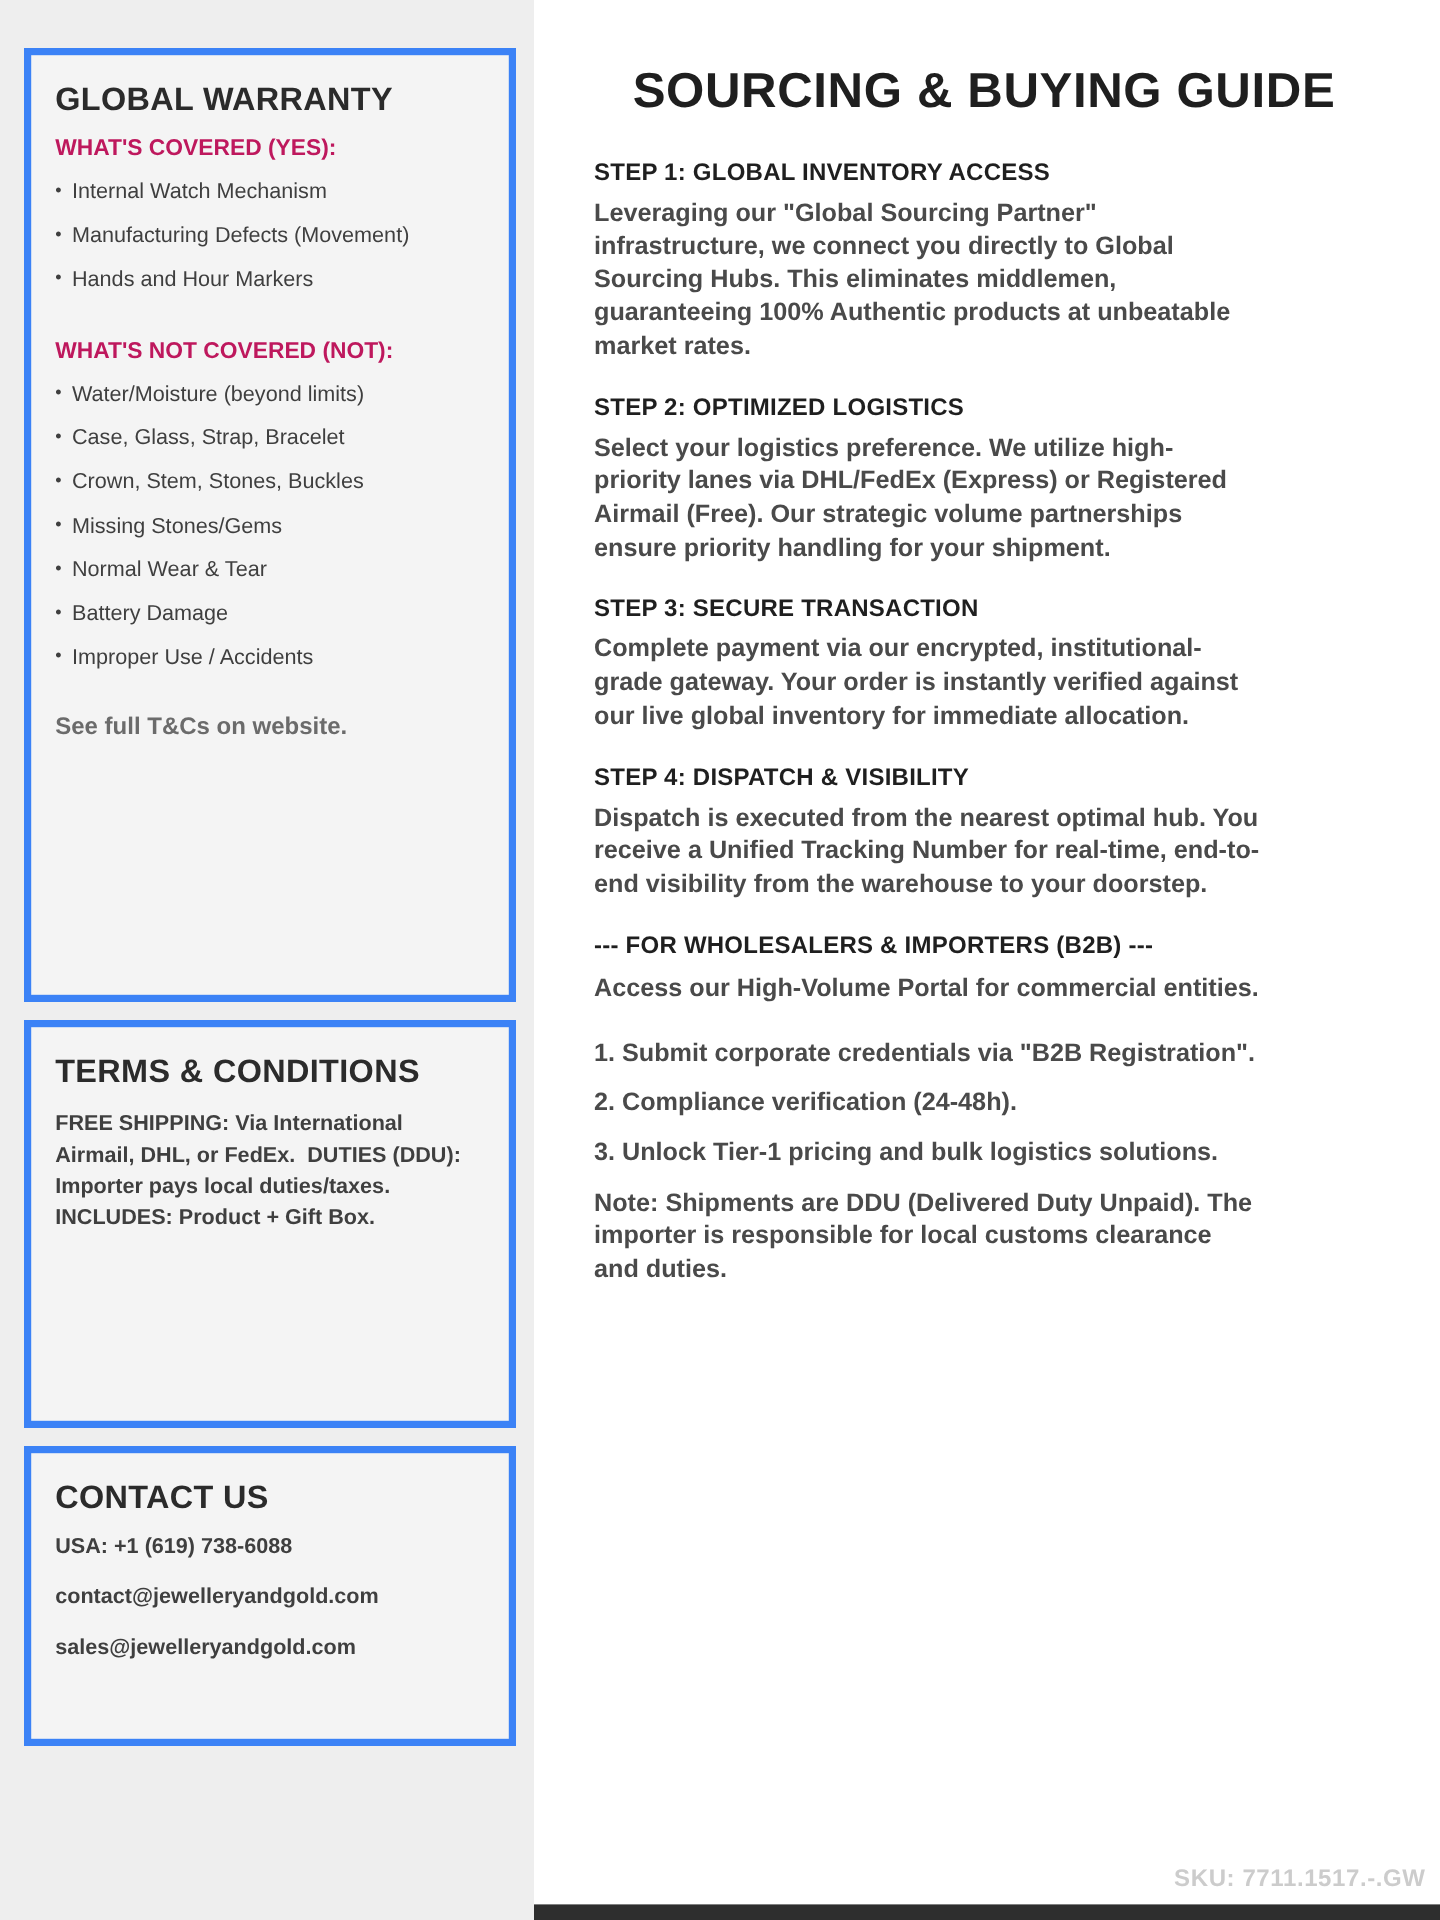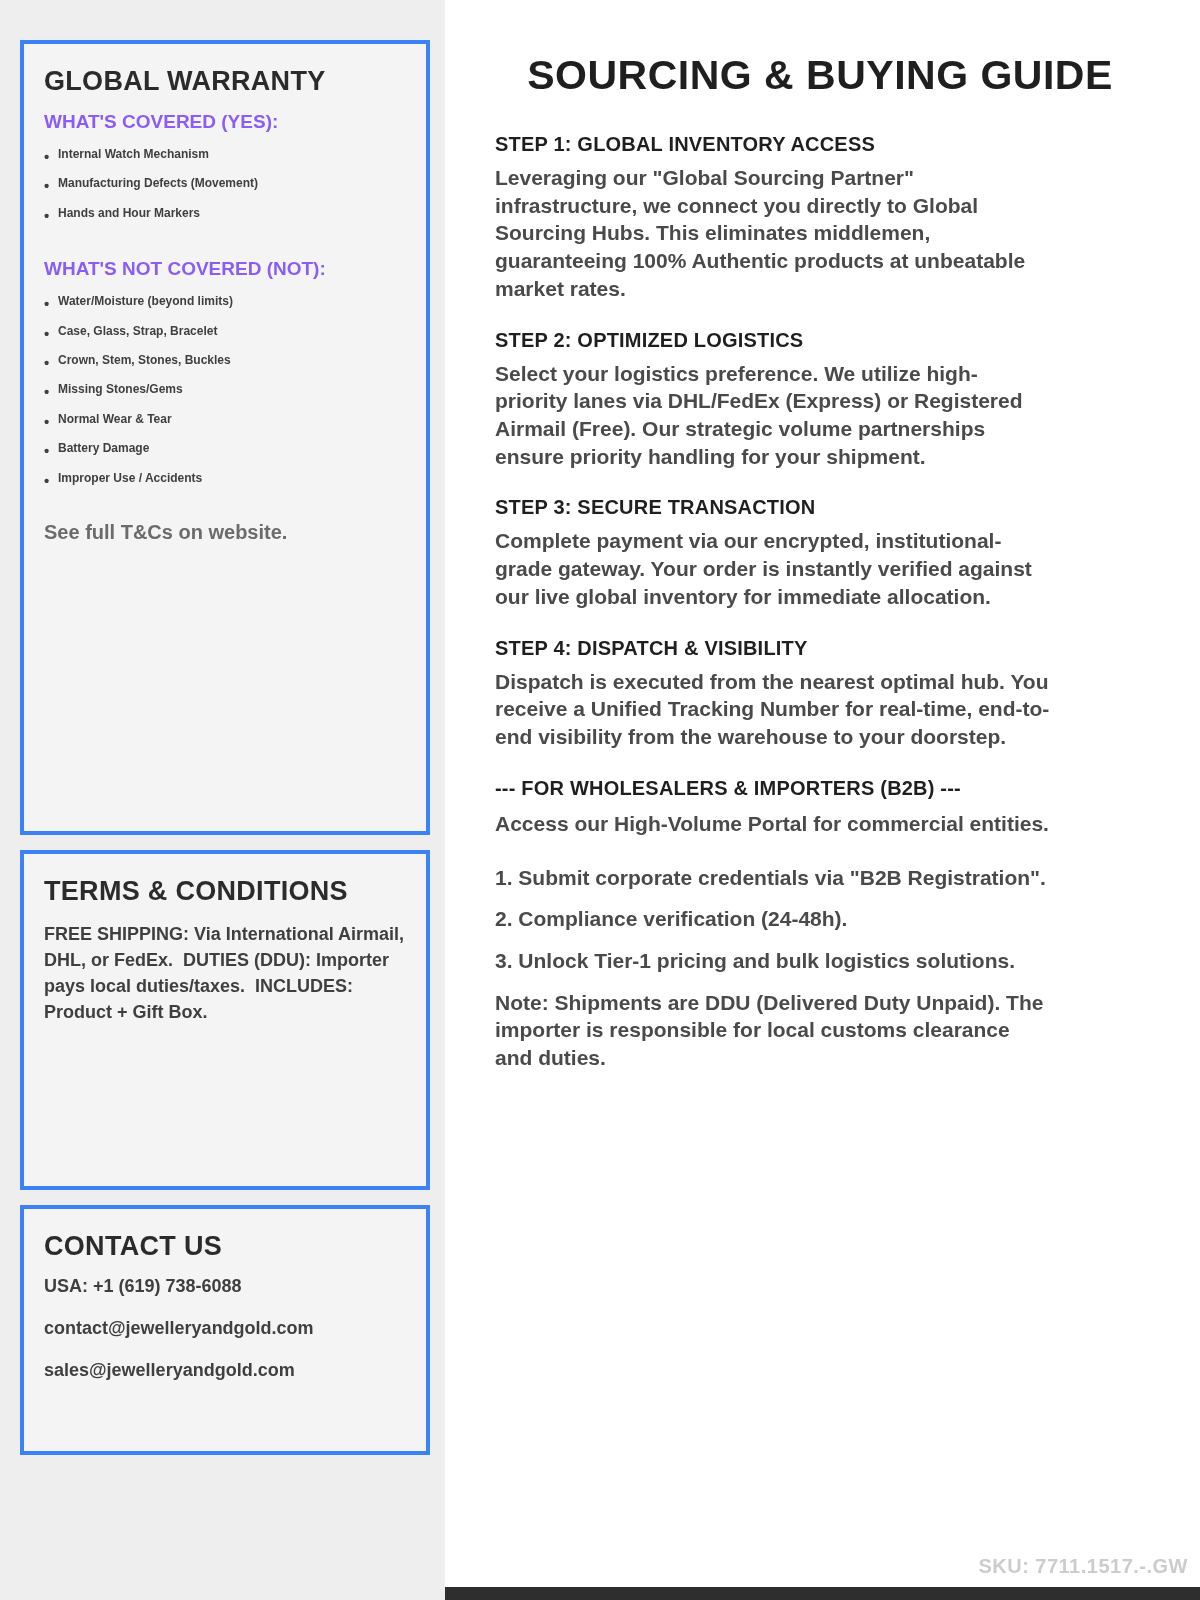--- a/index.html
+++ b/index.html
@@ -12,40 +12,40 @@
   .page { display:flex; width:1200px; height:1600px; overflow:hidden; background:#ffffff; }
 
   
   .sidebar {
     width:445px; min-width:445px; height:100%;
     background:#eeeeee;
     padding:40px 15px 0 20px;
   }
   .box {
     background:#f4f4f4;
-    border:4px solid #3b82f6;
+    border:6px solid #3b82f6;
     padding:22px 20px;
     margin-bottom:15px;
     width:410px;
   }
   .box-warranty { min-height:795px; }
   .box-terms    { min-height:340px; }
   .box-contact  { min-height:250px; }
   .box h2 {
     font-size:27px; font-weight:700; color:#2b2b2b;
     letter-spacing:0.3px; margin-bottom:14px;
   }
   .box h3 {
-    font-size:19px; font-weight:700; color:#8b5cf6;
+    font-size:19px; font-weight:700; color:#be185d;
     margin-bottom:14px;
   }
   .box h3.gap-top { margin-top:38px; }
   .bullet-list { list-style:none; margin:4px 0 0 0; }
   .bullet-list li {
-    font-size:12px; font-weight:700; color:#3f3f3f;
+    font-size:18px; font-weight:400; color:#3f3f3f;
     margin-bottom:15px; line-height:1.2; padding-left:14px; position:relative;
   }
   .bullet-list li::before {
     content:"•"; position:absolute; left:0; top:1px; font-size:15px; color:#3f3f3f;
   }
   .footnote { font-size:20px; font-weight:600; color:#6b6b6b; margin-top:36px; }
   .box-terms p {
     font-size:18px; font-weight:700; color:#3f3f3f;
     line-height:1.45; margin-top:6px; white-space:pre-wrap;
   }

